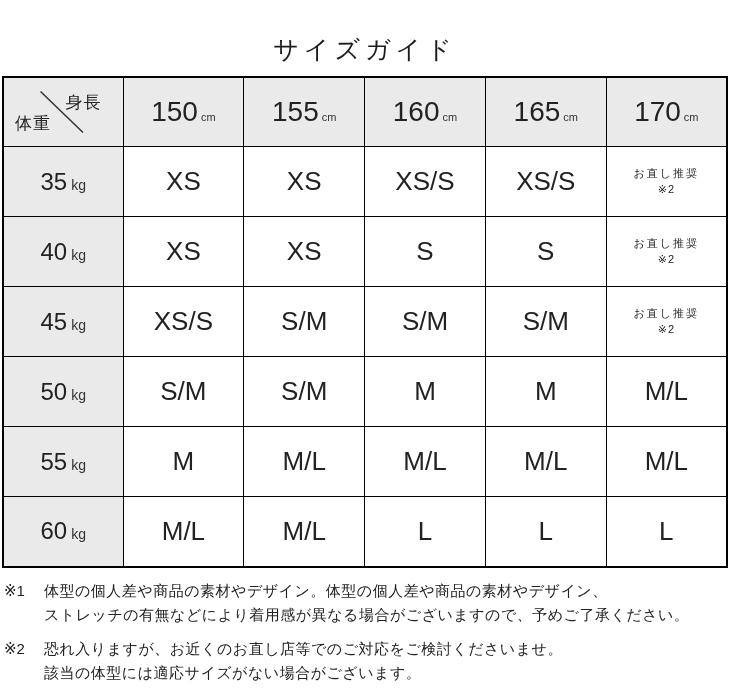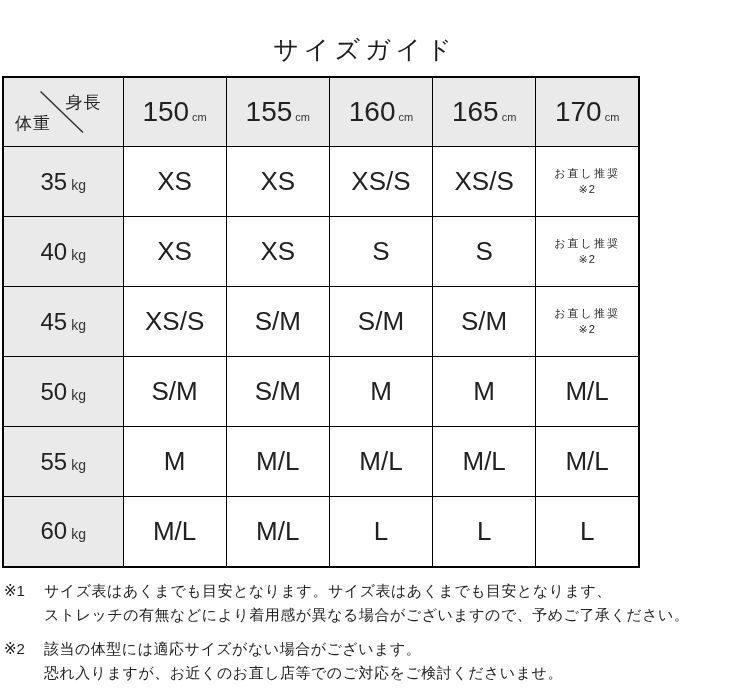--- a/index.html
+++ b/index.html
@@ -14,21 +14,21 @@
   .title {
     margin: 8px; padding-top: 26px;
     text-align: center;
     font-size: 25px; font-weight: 400;
     letter-spacing: 5px; color: #1c1c1c;
     line-height: 30px;
   }
 
   table.size-table {
     border-collapse: collapse; table-layout: fixed;
-    width: 638px; margin: 12px 0 0 2px;
+    width: 726px; margin: 12px 0 0 2px;
     border: 2px solid #000000;
   }
   .size-table th, .size-table td {
     border: 1px solid #000000;
     text-align: center; vertical-align: middle;
     padding: 0; font-weight: 400;
   }
   .size-table thead th { height: 68px; background: #eaeaea; }
   .size-table tbody th { background: #eaeaea; }
   .size-table tbody tr { height: 70px; }
@@ -164,26 +164,26 @@
         <td class="size-cell">L</td>
       </tr>
 
     </tbody>
   </table>
 
   <div class="notes">
     <div class="note-row">
       <span class="note-marker">※1</span>
       <div class="note-lines">
-        <div class="note-line">サイズ表はあくまでも目安となります。サイズ表はあくまでも目安となります、</div>
+        <div class="note-line">体型の個人差や商品の素材やデザイン。体型の個人差や商品の素材やデザイン、</div>
         <div class="note-line">ストレッチの有無などにより着用感が異なる場合がございますので、予めご了承ください。</div>
       </div>
     </div>
     <div class="note-row">
       <span class="note-marker">※2</span>
       <div class="note-lines">
+        <div class="note-line">恐れ入りますが、お近くのお直し店等でのご対応をご検討くださいませ。</div>
         <div class="note-line">該当の体型には適応サイズがない場合がございます。</div>
-        <div class="note-line">恐れ入りますが、お近くのお直し店等でのご対応をご検討くださいませ。</div>
       </div>
     </div>
   </div>
 
 </div>
 
 </body></html>

